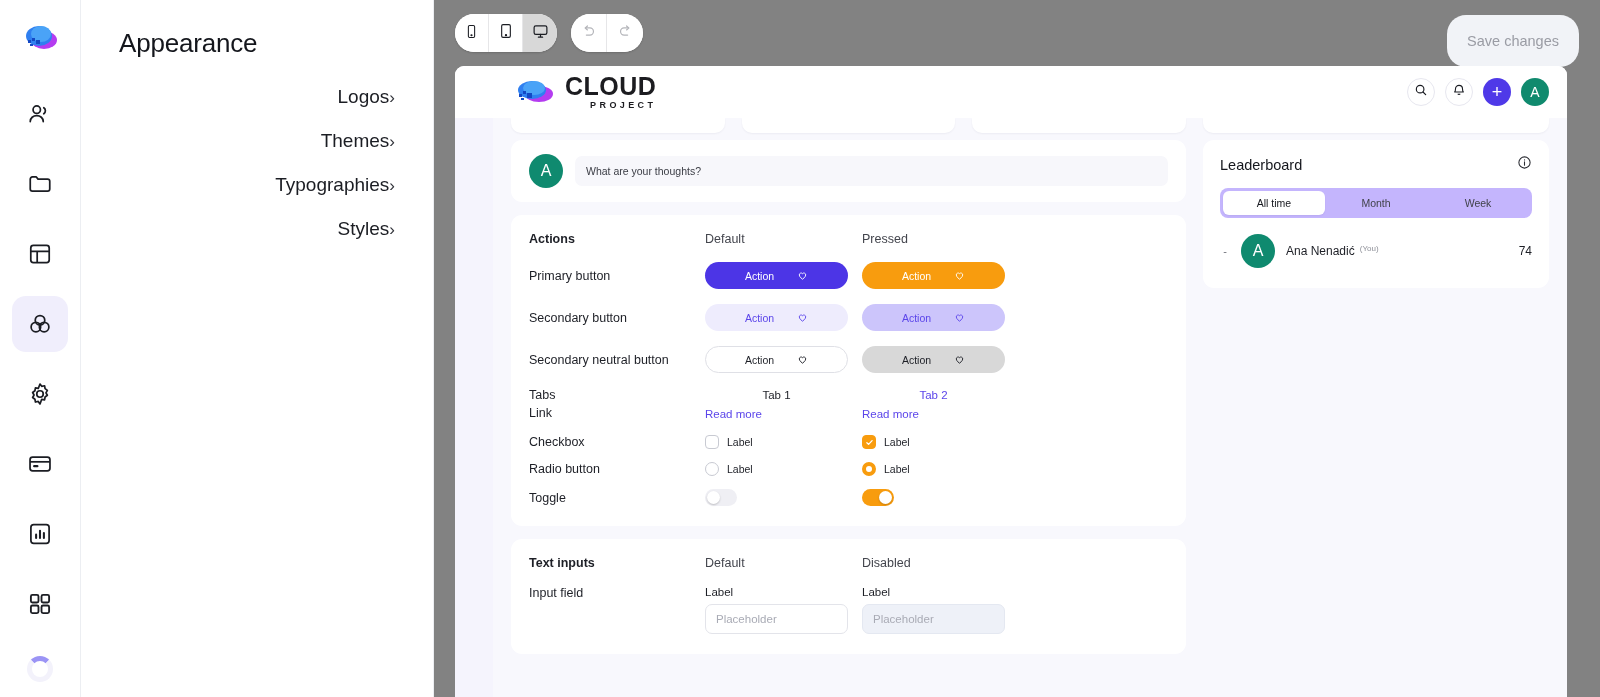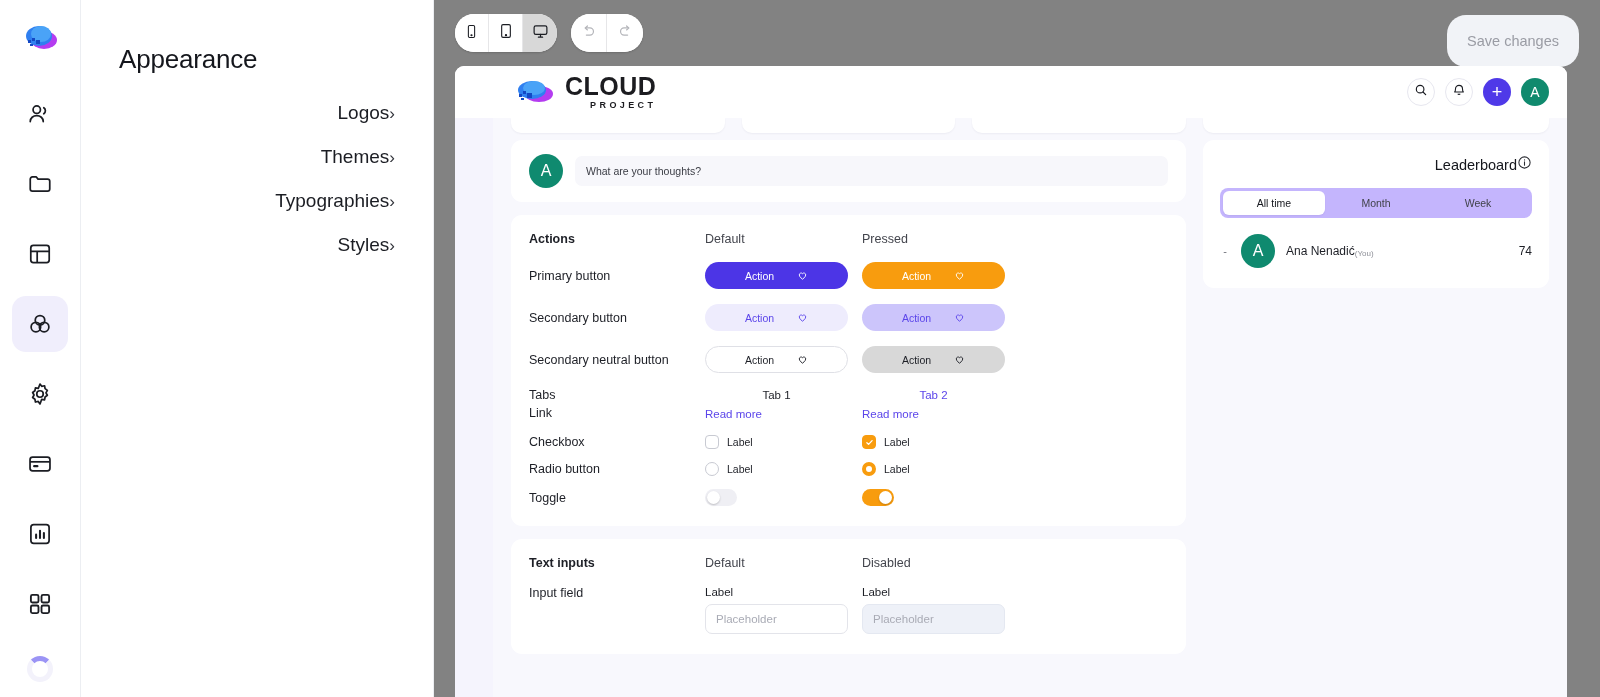--- a/index.html
+++ b/index.html
@@ -36,21 +36,21 @@
 
   
   .navpanel {
     width: 353px; flex: 0 0 353px; height: 697px;
     background: #ffffff;
     border-right: 1px solid #eceef2;
     padding: 18px 26px 0 26px;
   }
   .nav-title {
     font-size: 26px; color: #14161c; letter-spacing: -0.2px;
-    margin: 26px 0 16px 12px; font-weight: 400;
+    margin: 10px 0 16px 12px; font-weight: 400;
   }
   .nav-item {
     display: flex; align-items: center; justify-content: flex-end;
     padding: 11px 12px; cursor: pointer; border-radius: 10px;
   }
   .nav-item span.lbl { font-size: 19px; color: #1b1d23; }
   .nav-chev { color: #33353c; font-size: 17px; line-height: 1; }
 
   
   .stage {
@@ -219,31 +219,31 @@
   .fld-label { font-size: 11.5px; color: #1d1f26; margin-bottom: 6px; }
   .fld {
     height: 30px; border-radius: 7px; border: 1px solid #e3e4ea; background: #fff;
     display: flex; align-items: center; padding: 0 10px;
     font-size: 11.5px; color: #a9abb5;
   }
   .fld.disabled { background: #eef1f8; border-color: #e4e8f1; }
 
   
   .lb { padding: 15px 17px 20px 17px; }
-  .lb-head { display: flex; align-items: center; justify-content: flex-end; margin-bottom: 14px; }
+  .lb-head { display: flex; align-items: center; justify-content: space-between; margin-bottom: 14px; }
   .lb-title { font-size: 14.5px; color: #15171d; }
   .lb-tabs { display: flex; background: #c4b5fd; border-radius: 8px; padding: 3px; margin-bottom: 16px; }
   .lb-tab {
     flex: 1 1 0; text-align: center; font-size: 10.5px; color: #40424a;
     padding: 6px 0; border-radius: 6px; cursor: pointer;
   }
   .lb-tab.active { background: #ffffff; color: #15171d; box-shadow: 0 1px 2px rgba(20,20,50,.06); }
   .lb-row { display: flex; align-items: center; gap: 11px; }
   .lb-rank { width: 10px; font-size: 11px; color: #6d6f78; text-align: center; }
-  .lb-name { font-size: 12px; color: #1d1f26; display: flex; align-items: flex-end; }
+  .lb-name { font-size: 12px; color: #1d1f26; display: flex; align-items: flex-start; gap: 5px; }
   .lb-you { font-size: 8px; color: #8e9098; }
   .lb-score { margin-left: auto; font-size: 12px; color: #1d1f26; }
 </style>
 </head>
 <body>
 
 <div class="app">
 
   <div class="rail">
     <div class="rail-logo">

